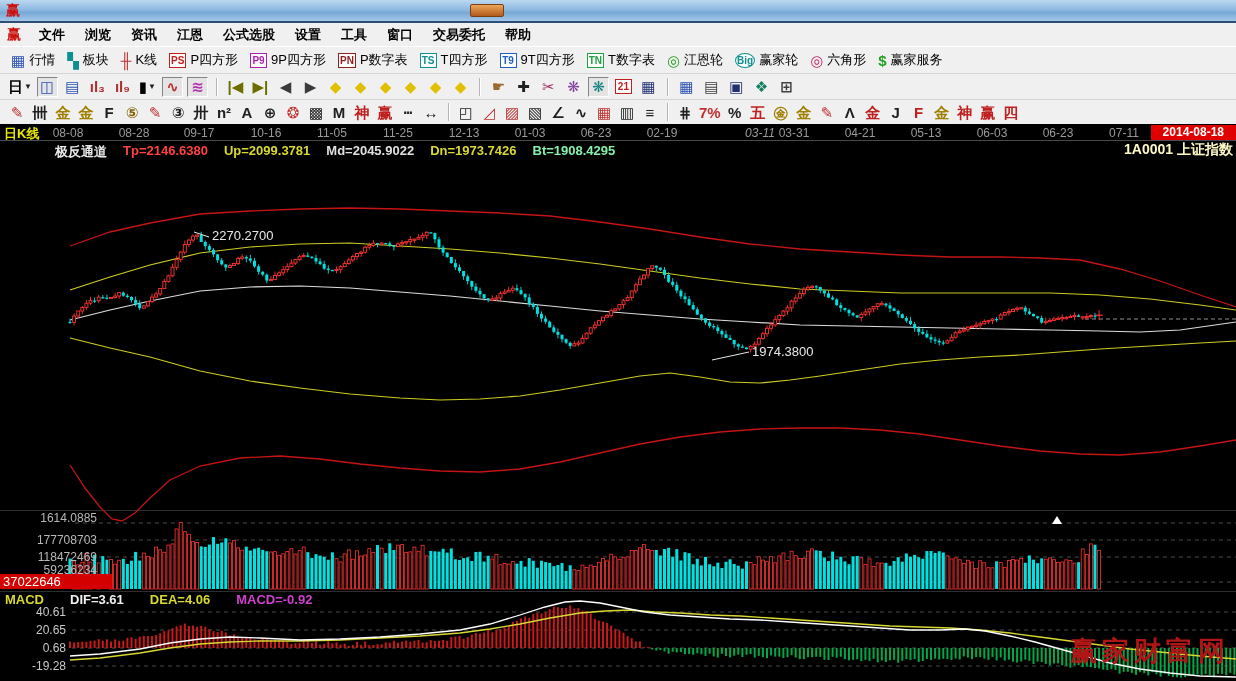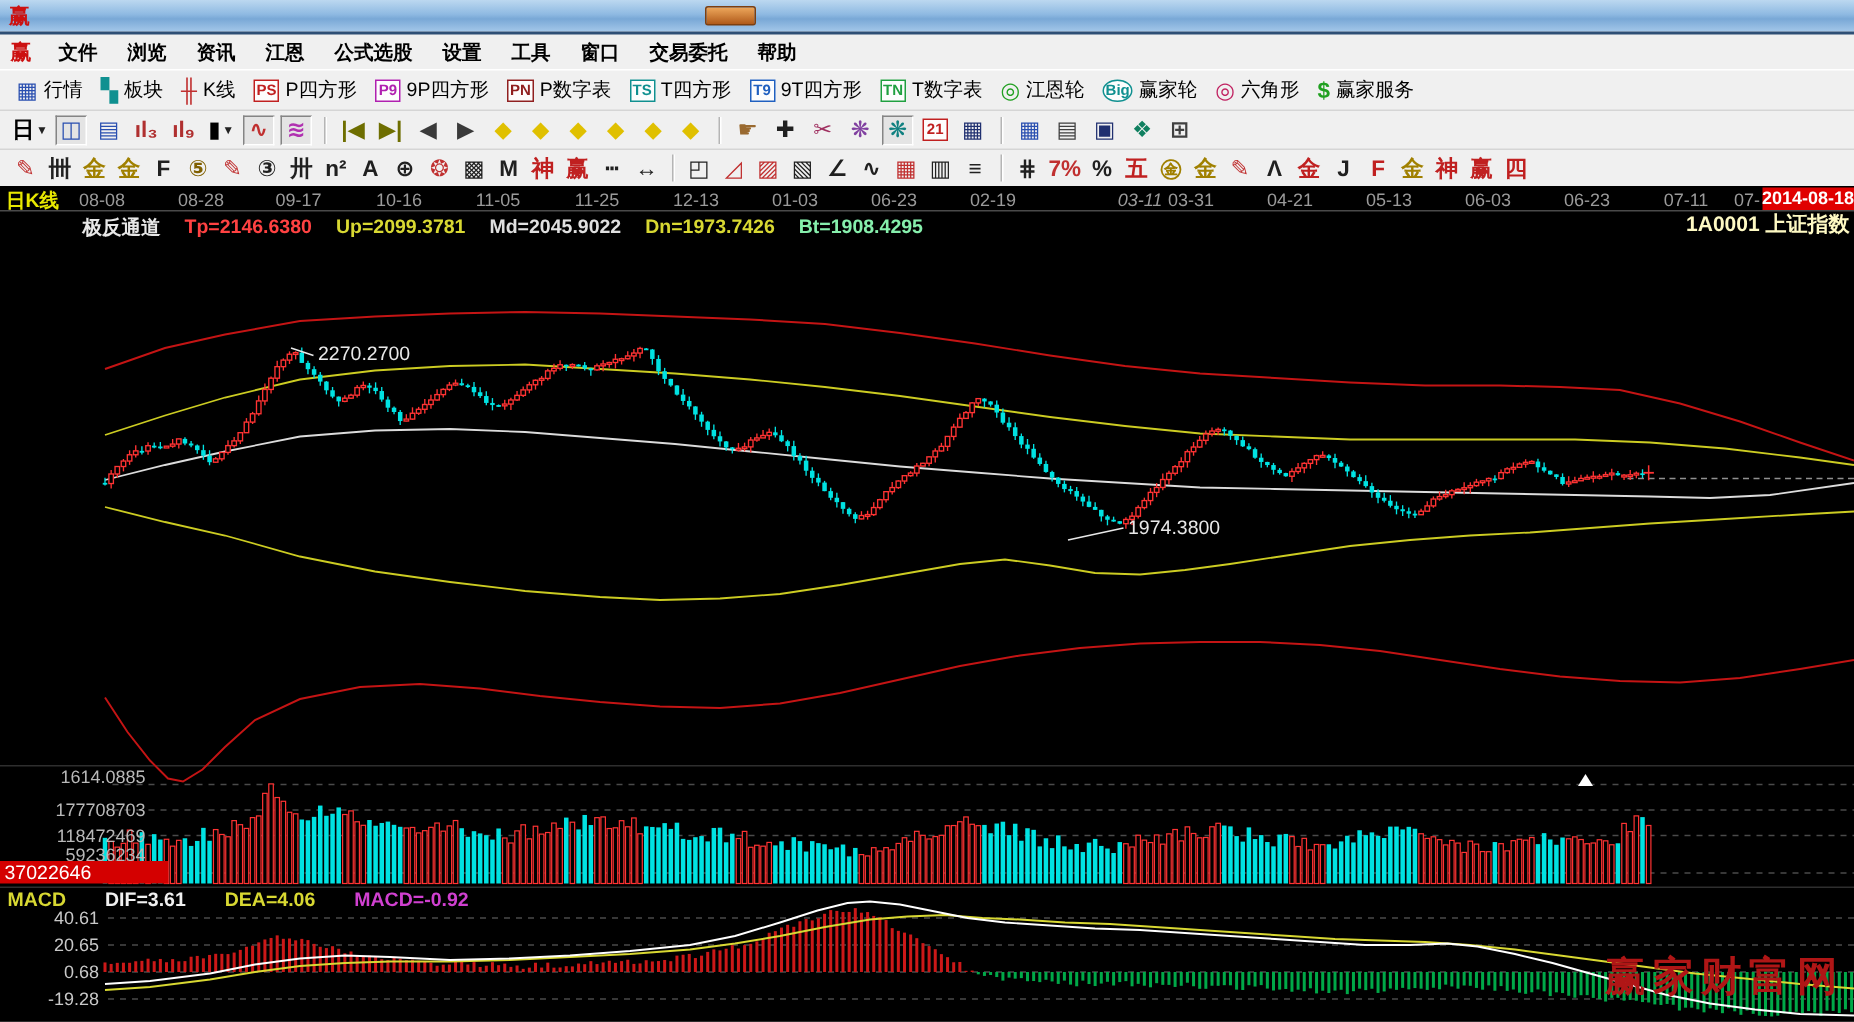--- a/index.html
+++ b/index.html
@@ -37,21 +37,21 @@
   .t3 { height:24px; padding:0 7px; gap:3px; }
   .t3 .ibtn { min-width:20px; height:18px; font-size:12px; }
 
   .chart { position:relative; width:1236px; height:557px; background:#000; overflow:hidden; }
   #chart-svg { position:absolute; left:0; top:0; }
 
   .period-label { position:absolute; left:4px; top:1px; color:#e8e800; font-size:13px; font-weight:bold; }
   .date-label { position:absolute; top:2px; transform:translateX(-50%); font-size:12px; color:#9a9a9a; white-space:nowrap; }
   .date-partial { position:absolute; left:1156px; top:2px; font-size:12px; color:#9a9a9a; }
   .date-badge { position:absolute; right:0; top:1px; height:15px; line-height:15px; background:#e00000;
-    color:#fff; font-size:12px; font-weight:bold; padding:0 0; }
+    color:#fff; font-size:12px; font-weight:bold; padding:0 12px; }
 
   .ind-row { position:absolute; left:55px; top:19px; display:flex; gap:16px; font-size:13px; font-weight:bold; white-space:nowrap; }
   .ind-name { color:#e8e8e8; }
   .symbol { position:absolute; right:3px; top:17px; color:#fef9c3; font-size:14px; font-weight:bold; }
 
   .vol-scale { position:absolute; left:2px; width:95px; text-align:right; font-size:12px; color:#b8b8b8; }
   .vs0{top:387px} .vs1{top:409px} .vs2{top:426px} .vs3{top:439px}
   .vol-badge { position:absolute; left:0; top:450px; width:112px; height:15px; line-height:15px;
     background:#d40000; color:#fff; font-size:13px; padding-left:3px; }
 

